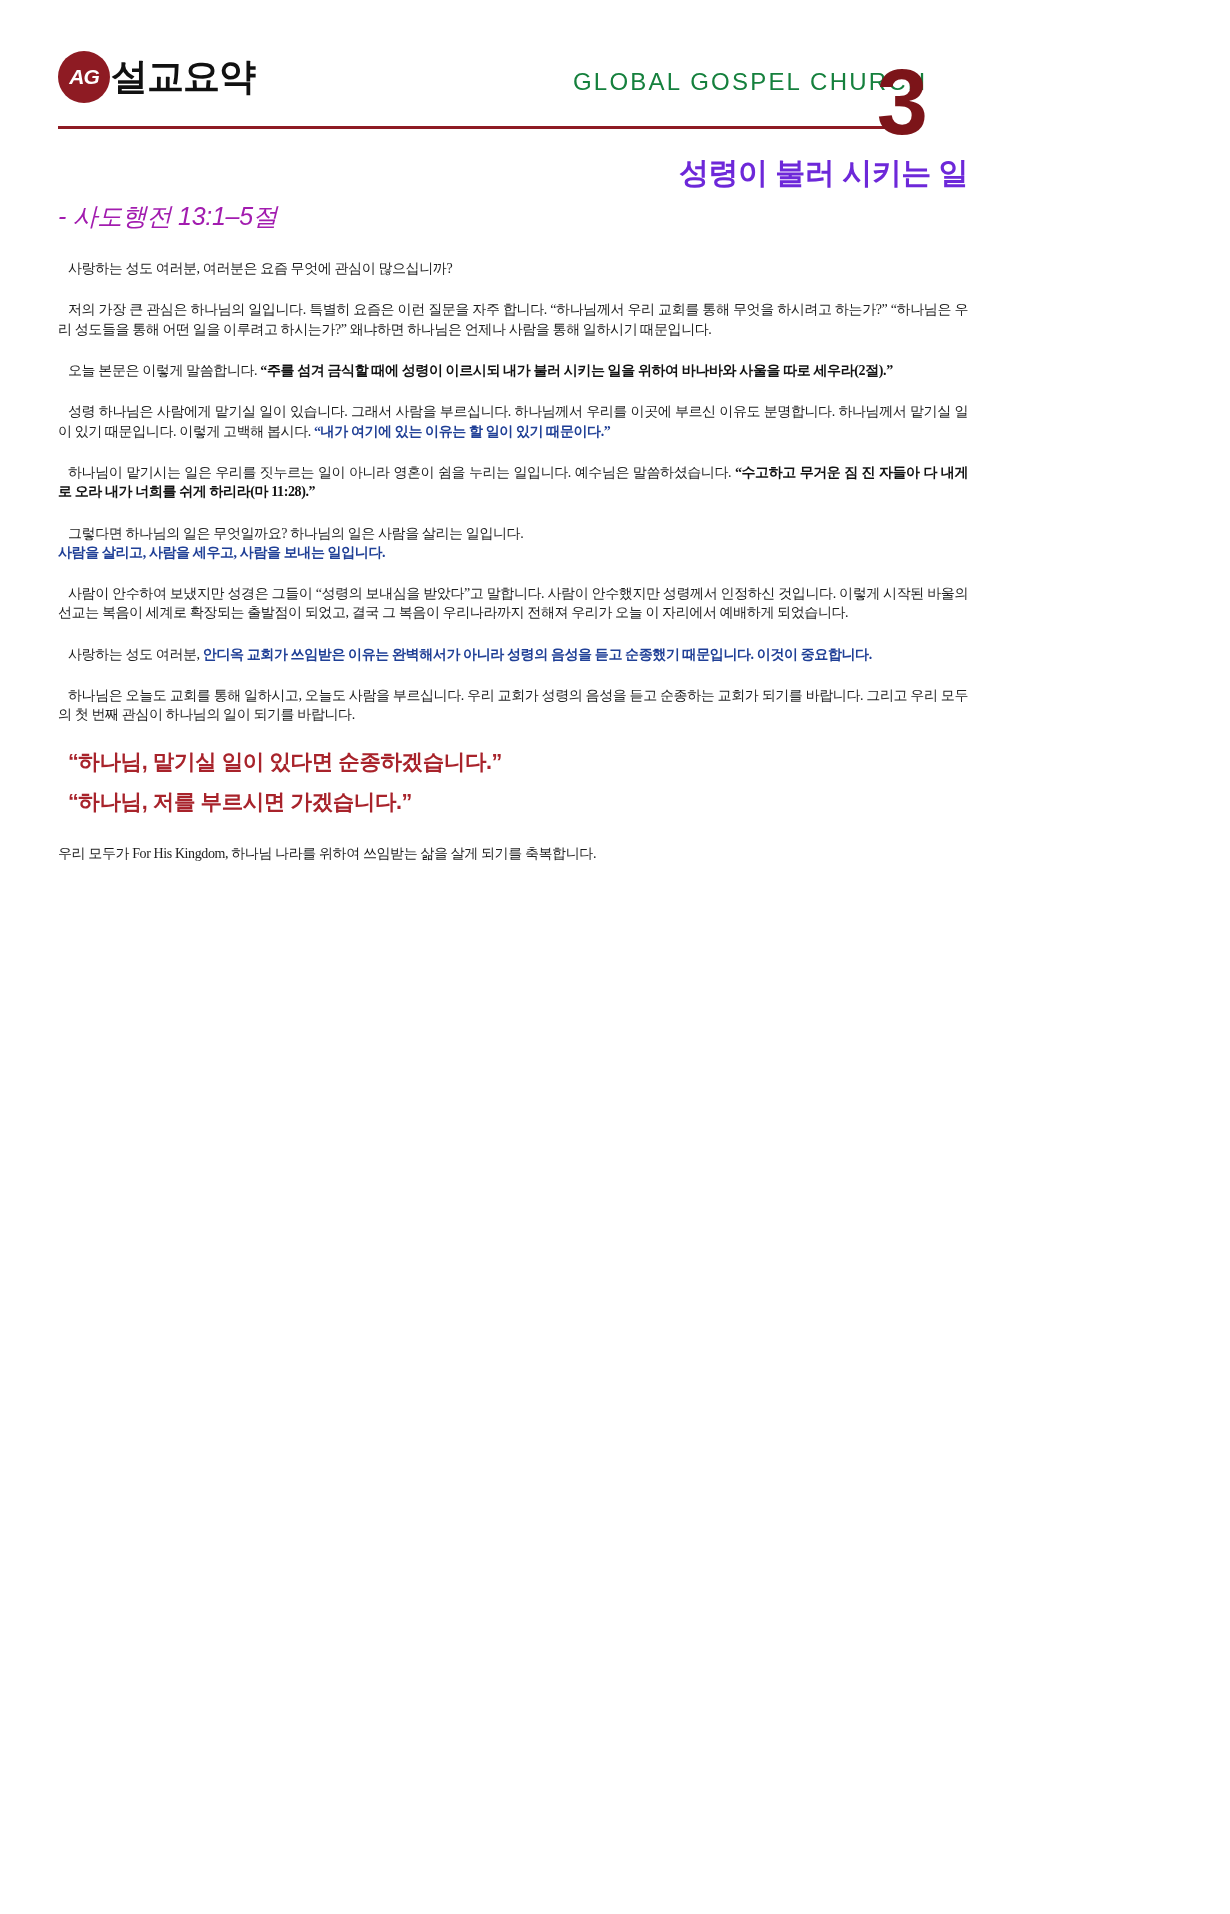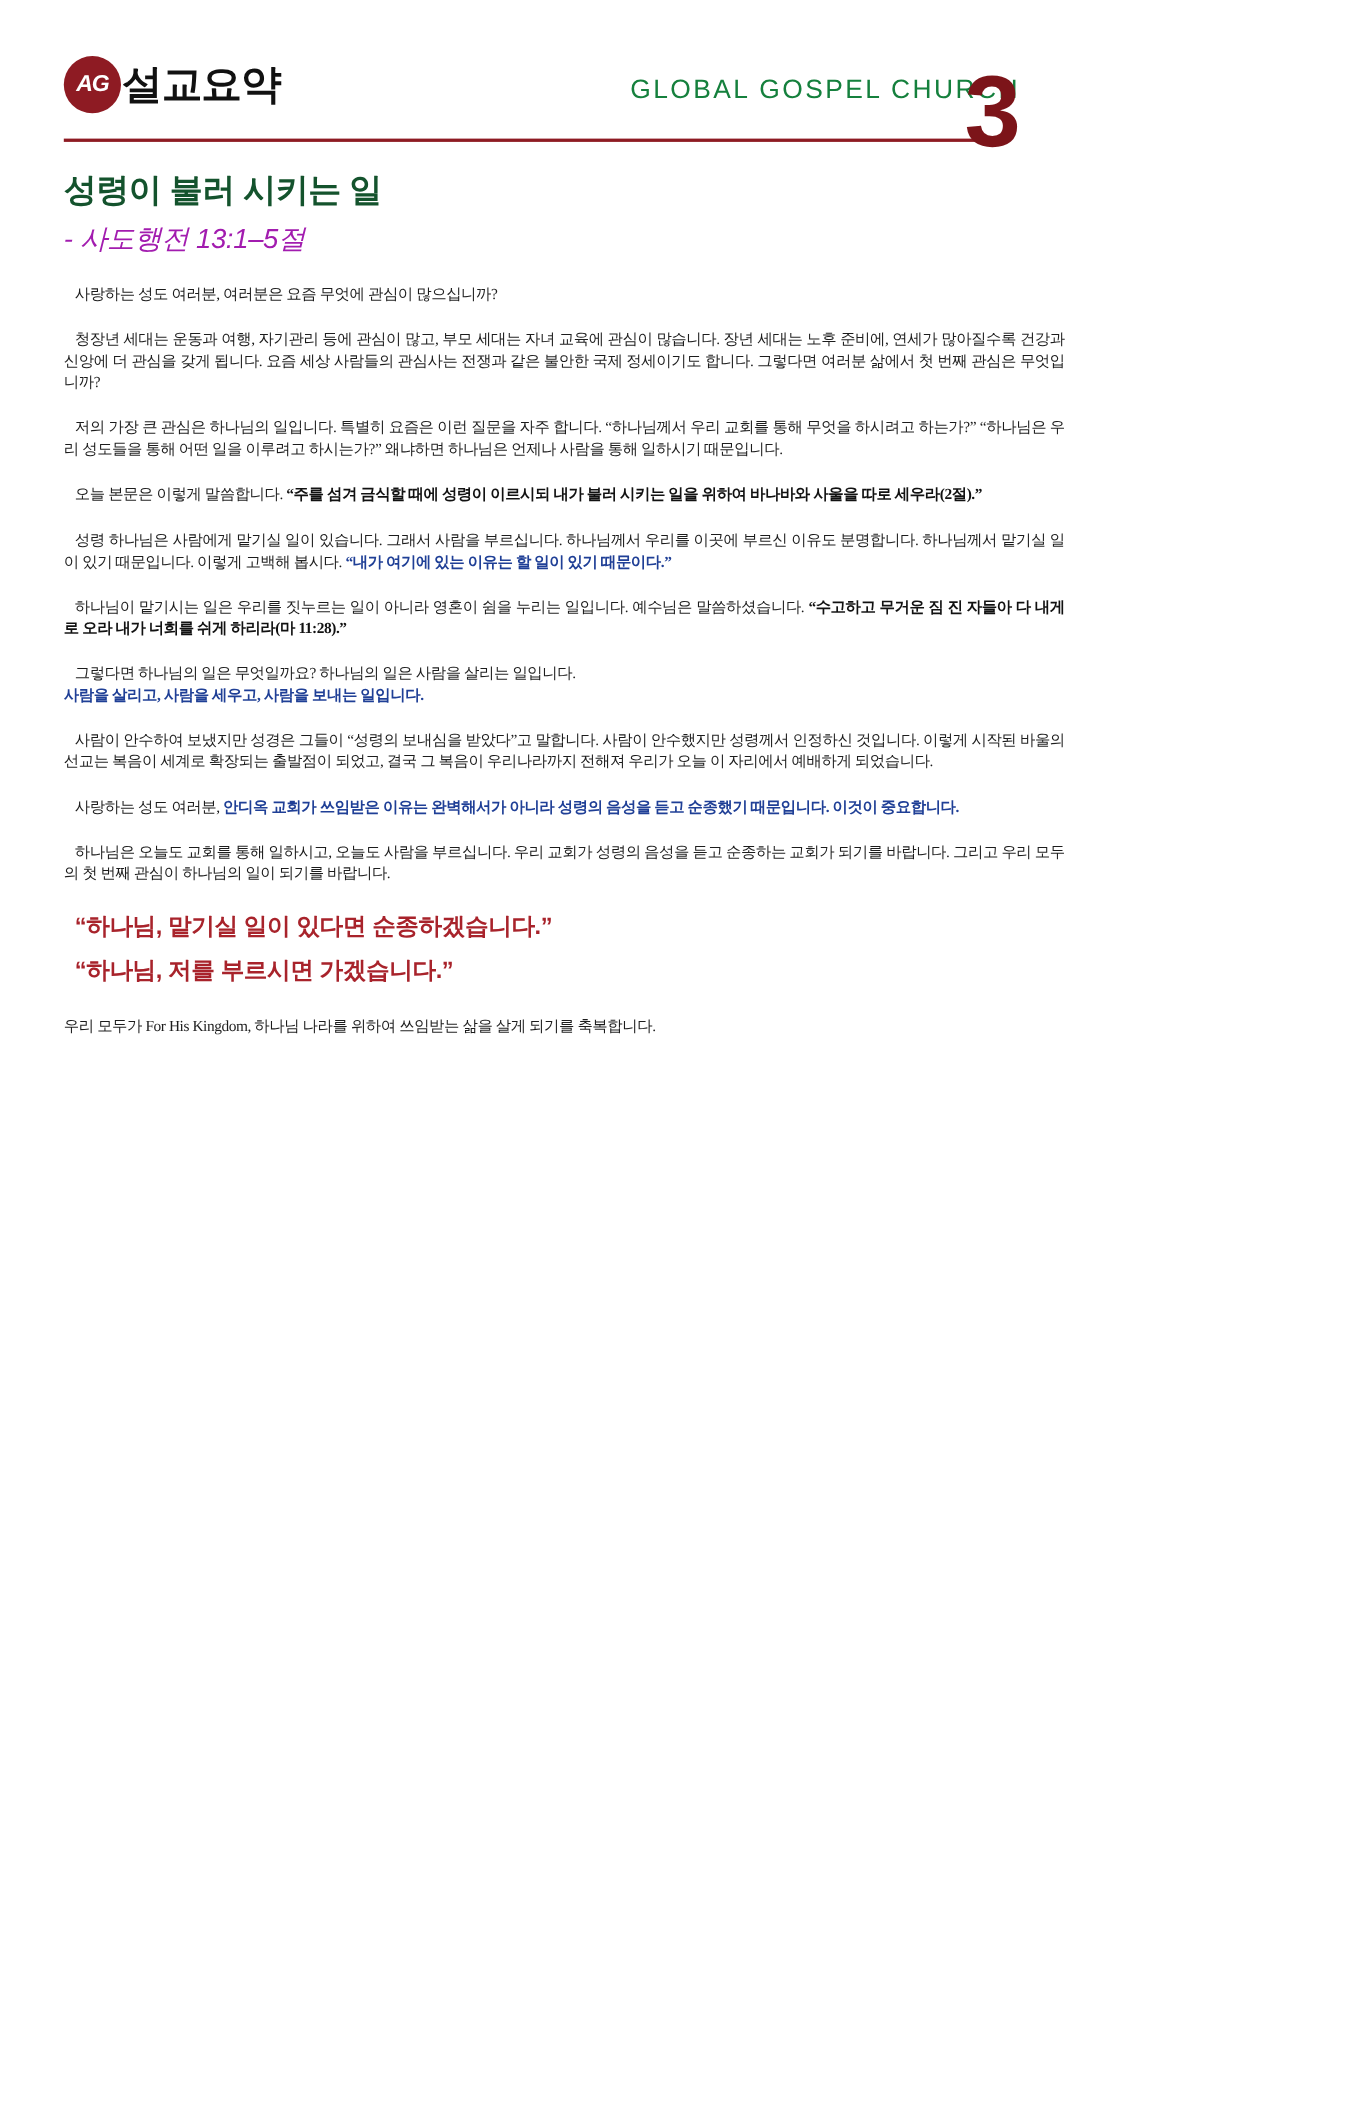--- a/index.html
+++ b/index.html
@@ -74,22 +74,23 @@
     width: 860px;
     height: 3px;
     background: #8e1b23;
   }
 
   
   .sermon-title {
     margin-top: 24px;
     font-size: 30px;
     font-weight: bold;
-    color: #14532d;
+    color: #6d28d9;
     letter-spacing: -0.5px;
+    text-align: right;
   }
   .sermon-ref {
     margin-top: 6px;
     font-size: 25px;
     color: #a21caf;
     letter-spacing: -0.3px;
     font-style: italic;
   }
 
   
@@ -141,21 +142,20 @@
   </div>
   <div class="header-rule"></div>
 
   <div class="sermon-title">성령이 불러 시키는 일</div>
   <div class="sermon-ref">- 사도행전 13:1–5절</div>
 
   <div class="body-copy">
 
     <p class="para">사랑하는 성도 여러분, 여러분은 요즘 무엇에 관심이 많으십니까?</p>
 
-    <p class="para">청장년 세대는 운동과 여행, 자기관리 등에 관심이 많고, 부모 세대는 자녀 교육에 관심이 많습니다. 장년 세대는 노후 준비에, 연세가 많아질수록 건강과 신앙에 더 관심을 갖게 됩니다. 요즘 세상 사람들의 관심사는 전쟁과 같은 불안한 국제 정세이기도 합니다. 그렇다면 여러분 삶에서 첫 번째 관심은 무엇입니까?</p>
 
     <p class="para">저의 가장 큰 관심은 하나님의 일입니다. 특별히 요즘은 이런 질문을 자주 합니다. “하나님께서 우리 교회를 통해 무엇을 하시려고 하는가?” “하나님은 우리 성도들을 통해 어떤 일을 이루려고 하시는가?” 왜냐하면 하나님은 언제나 사람을 통해 일하시기 때문입니다.</p>
 
     <p class="para">
       <span>오늘 본문은 이렇게 말씀합니다. </span><span class="b-dark">“주를 섬겨 금식할 때에 성령이 이르시되 내가 불러 시키는 일을 위하여 바나바와 사울을 따로 세우라(2절).”</span>
     </p>
 
     <p class="para">
       <span>성령 하나님은 사람에게 맡기실 일이 있습니다. 그래서 사람을 부르십니다. 하나님께서 우리를 이곳에 부르신 이유도 분명합니다. 하나님께서 맡기실 일이 있기 때문입니다. 이렇게 고백해 봅시다. </span><span class="b-blue">“내가 여기에 있는 이유는 할 일이 있기 때문이다.”</span>
     </p>

